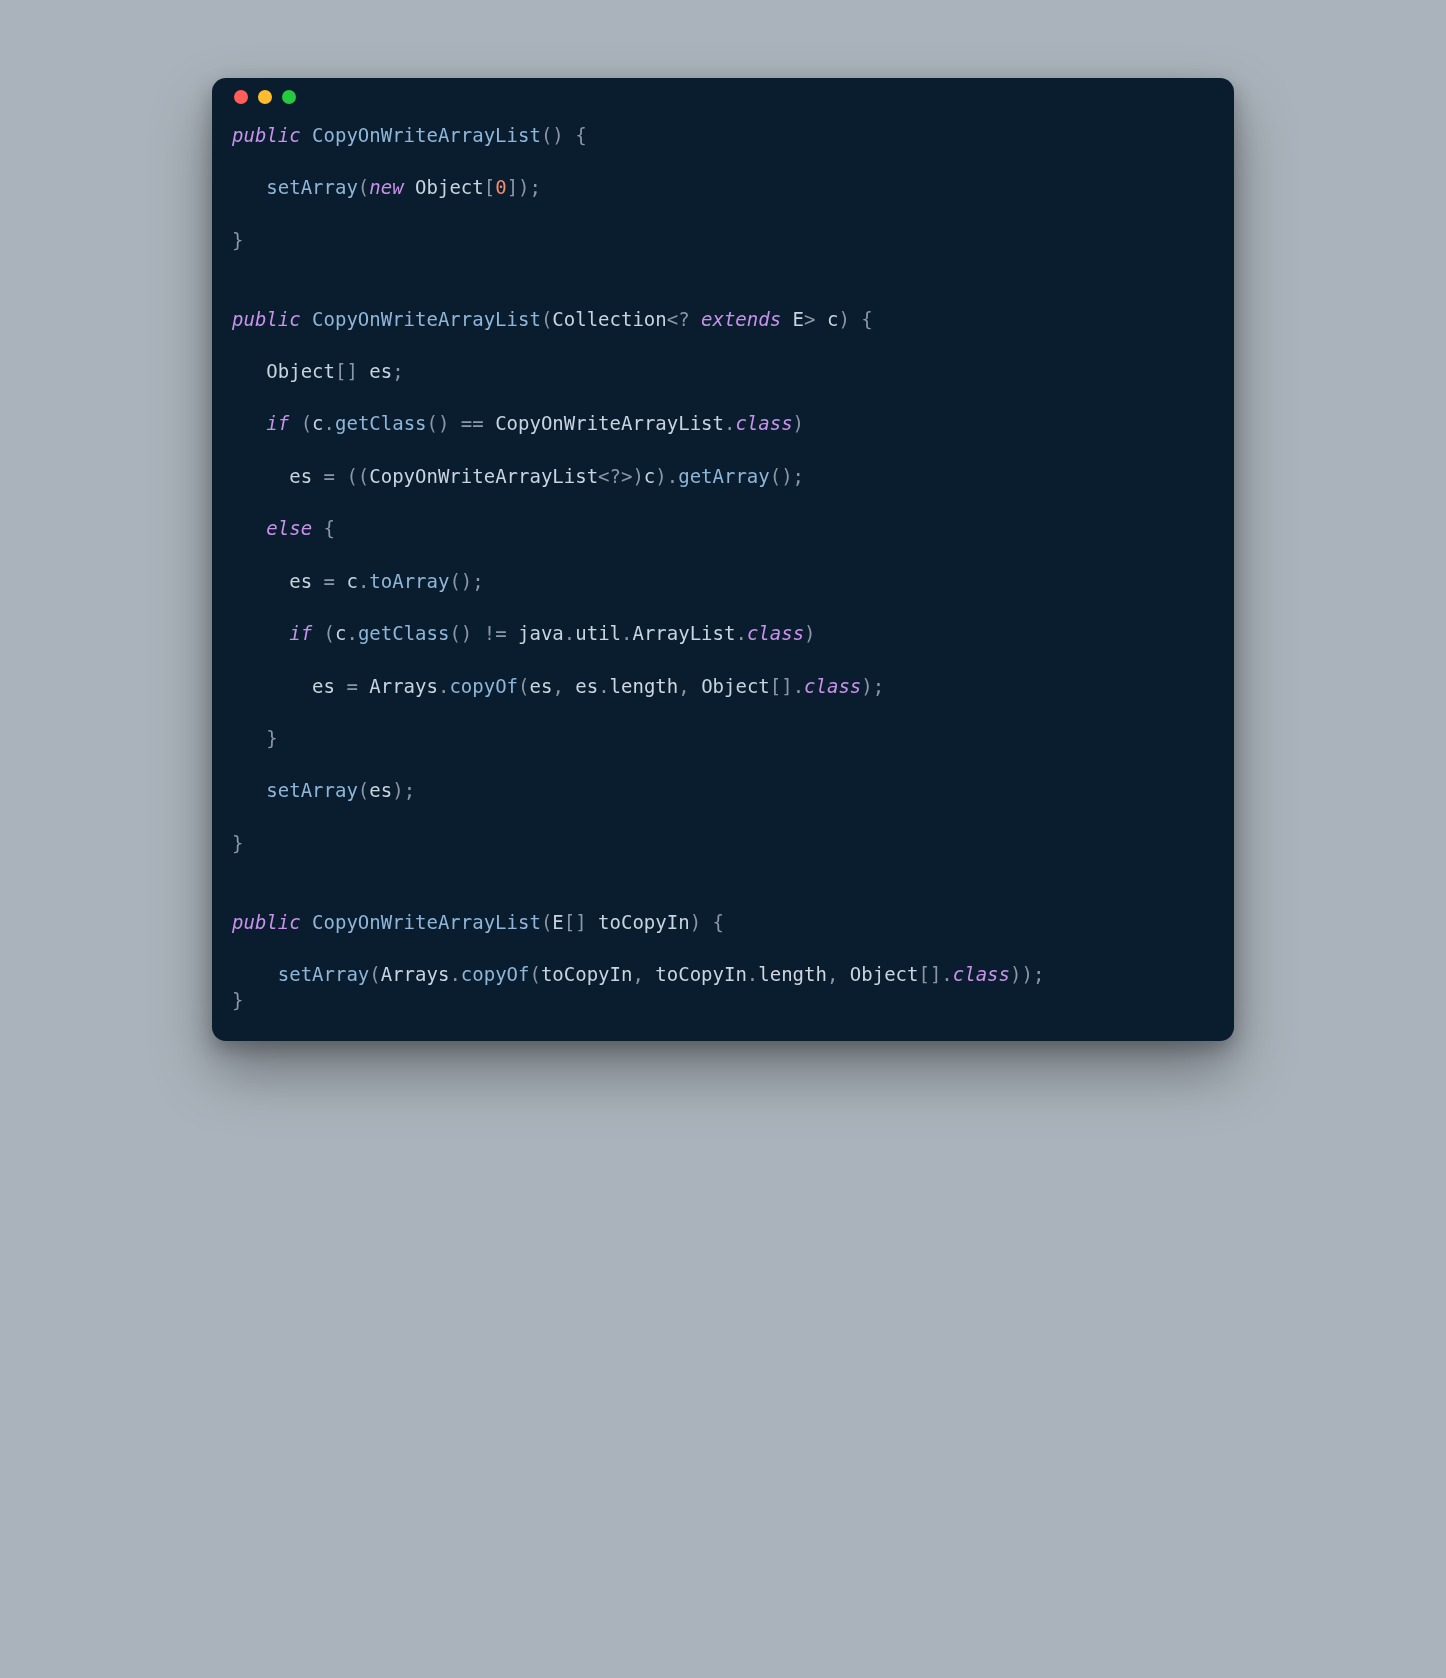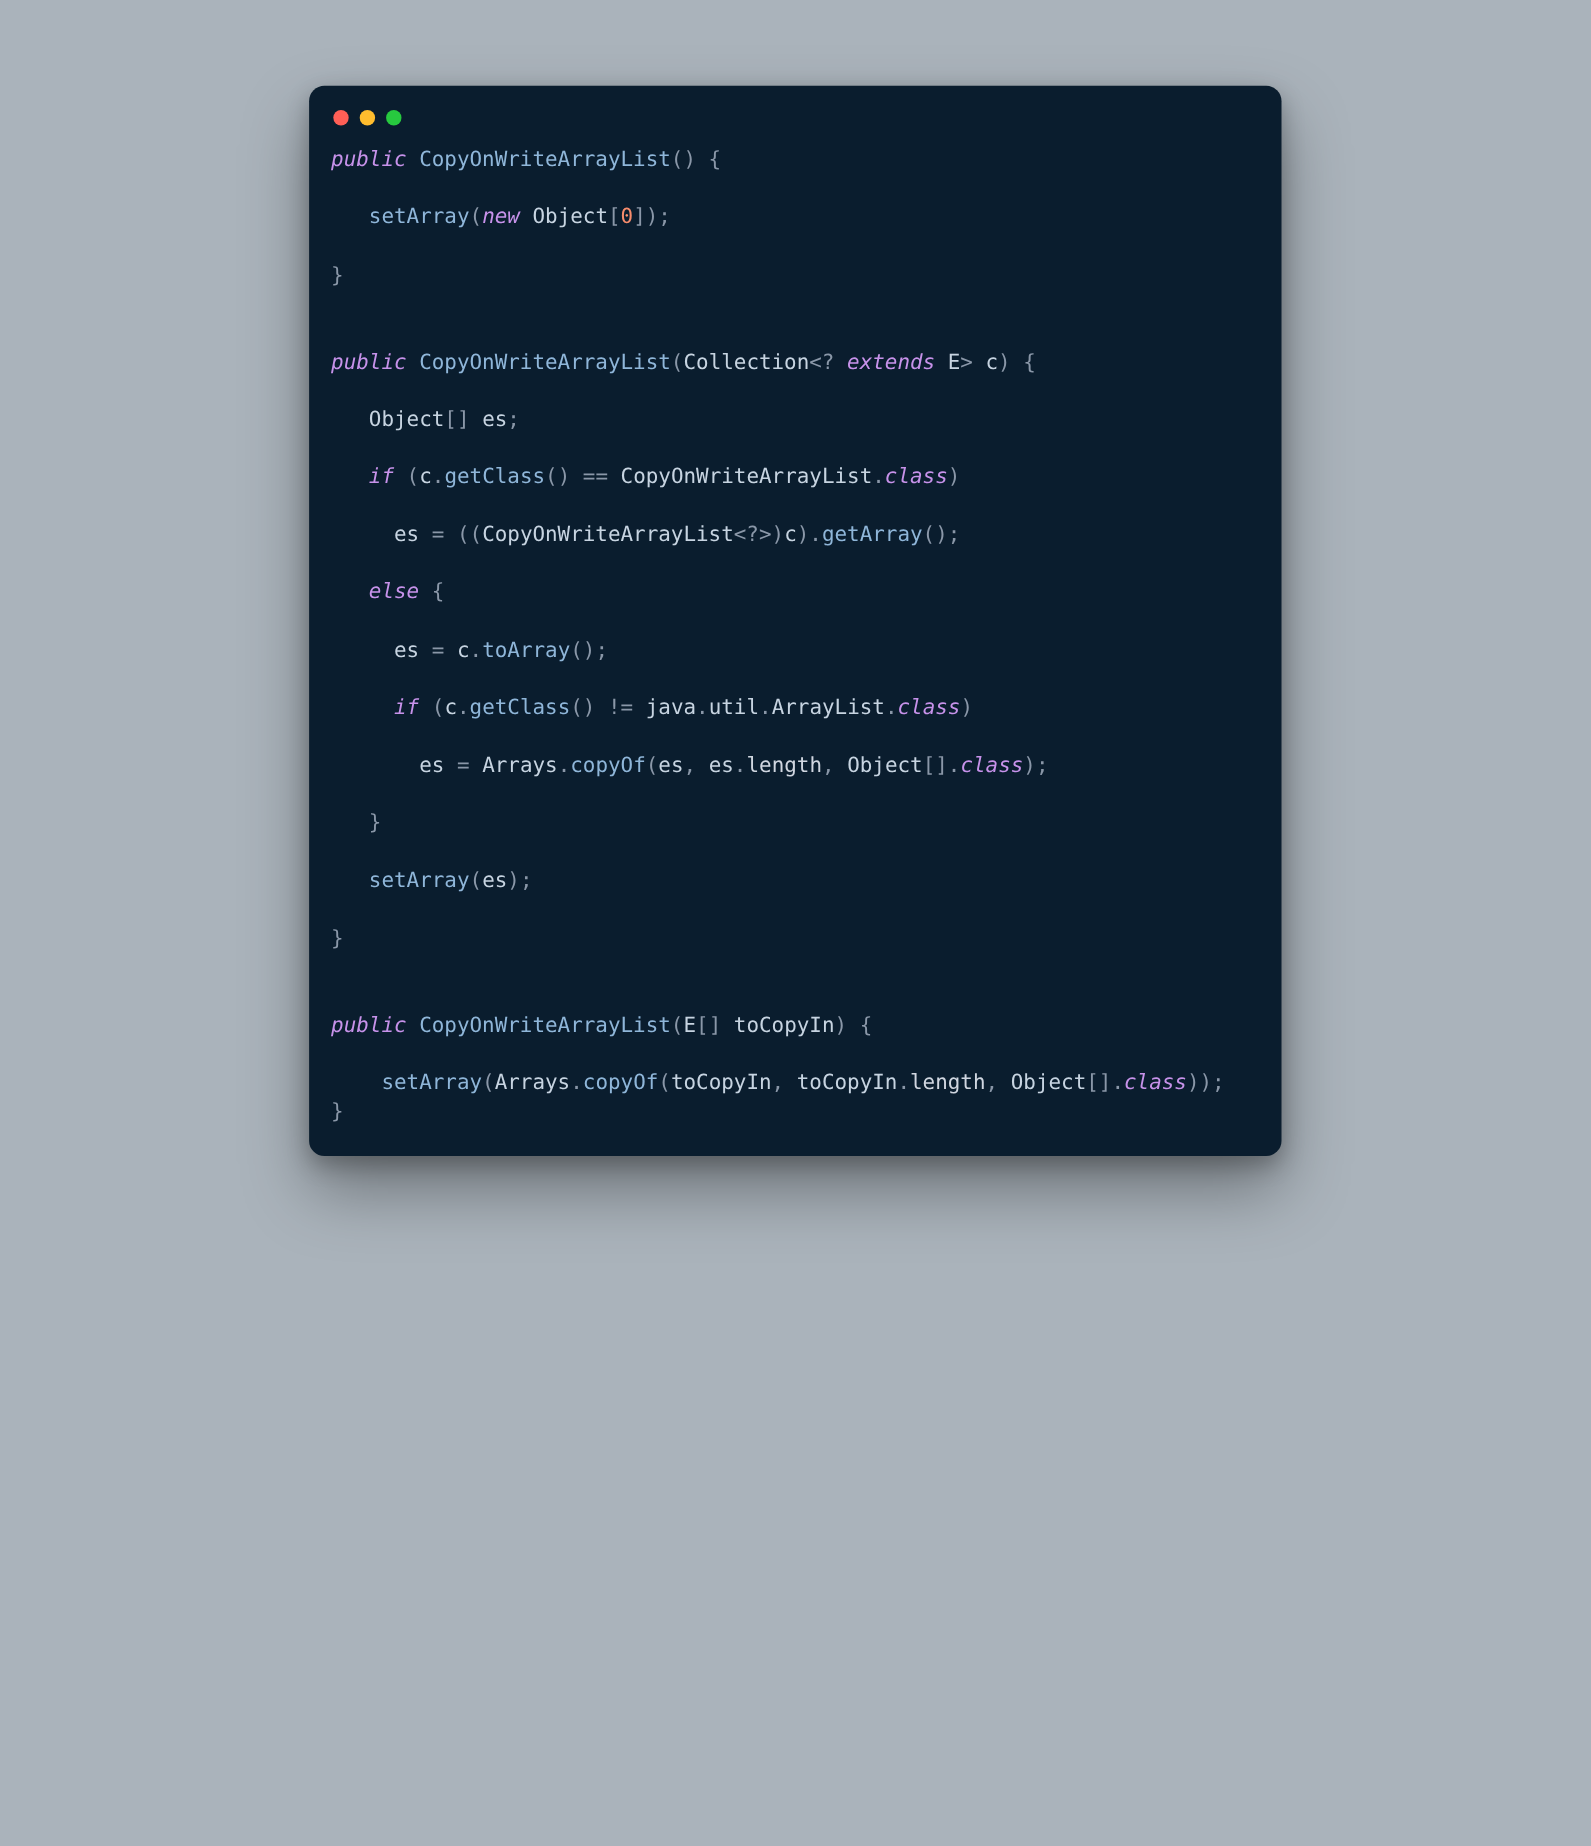--- a/index.html
+++ b/index.html
@@ -4,25 +4,25 @@
 <style>
   html,body{margin:0;padding:0;width:100%;height:100%;}
   body{
     background:#aab3bb;
     font-family:ui-monospace,SFMono-Regular,Menlo,Monaco,Consolas,"Liberation Mono","Courier New",monospace;
     display:flex;align-items:flex-start;justify-content:center;
     min-height:1678px;
   }
   .window{
     margin-top:78px;
-    width:884px;
+    width:1022px;
     background:#0a1d2e;
     border-radius:14px;
     box-shadow:0 30px 60px rgba(0,0,0,.35),0 8px 20px rgba(0,0,0,.25);
-    padding:18px 20px 28px 20px;
+    padding:8px 20px 28px 20px;
     box-sizing:border-box;
   }
   .traffic-lights{display:flex;gap:10px;padding:4px 2px 18px 2px;}
   .tl{width:14px;height:14px;border-radius:50%;}
   .tl.red{background:#ff5f56;}
   .tl.yellow{background:#ffbd2e;}
   .tl.green{background:#27c93f;}
   pre.code{
     margin:0;
     white-space:pre-wrap;

